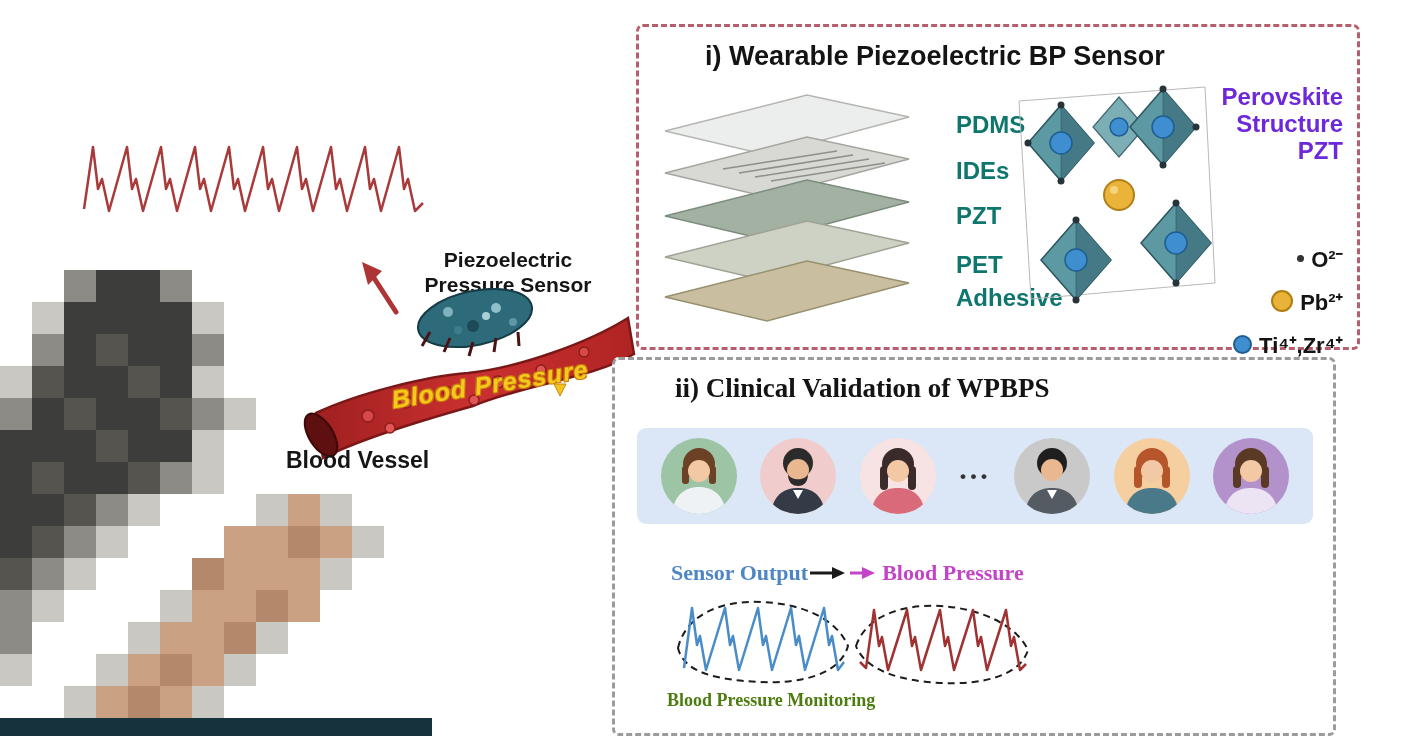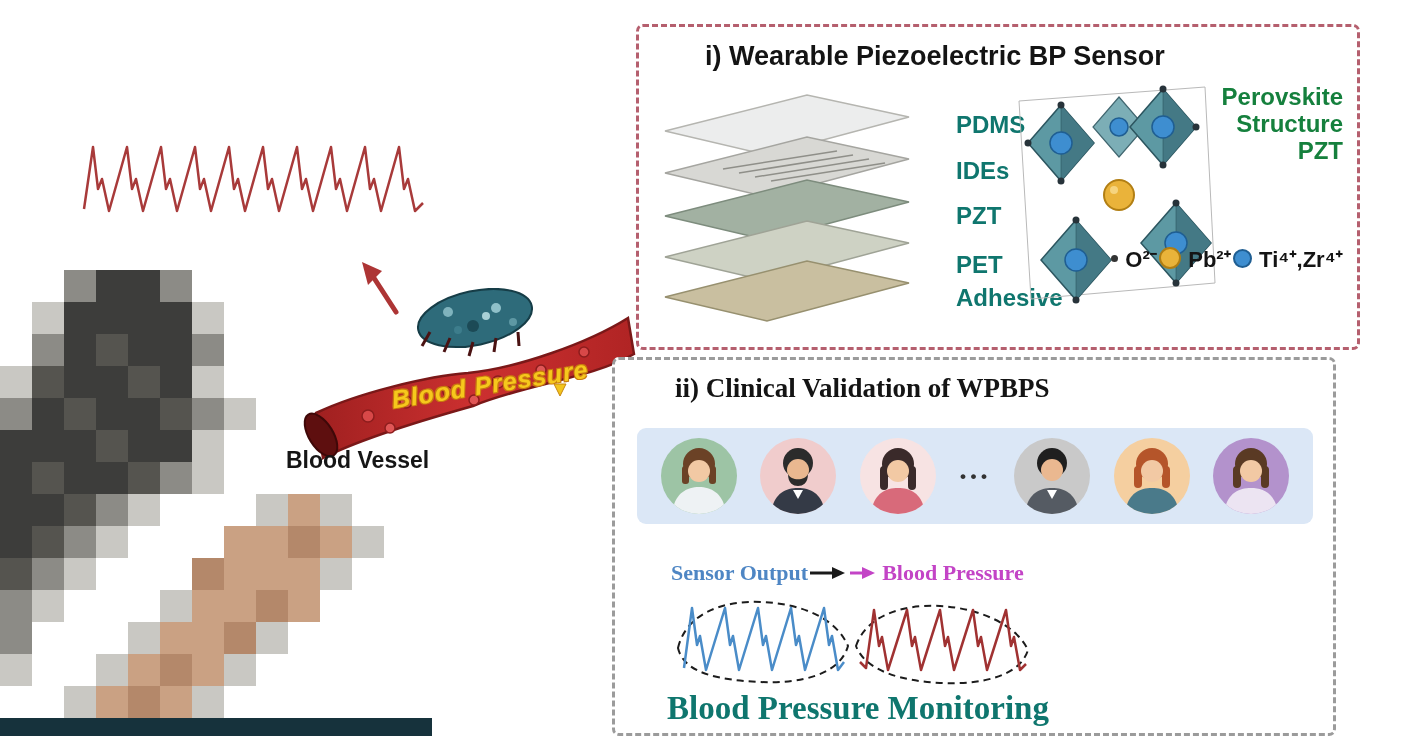--- a/index.html
+++ b/index.html
@@ -26,55 +26,59 @@
   .mS{fill:#caa183}.mT{fill:#b4886a}
 
   
   .panel{position:absolute;background:#ffffff;border-radius:7px;}
   .panel-i{left:636px;top:24px;width:718px;height:320px;border:3px dashed #b55f6e;}
   .panel-ii{left:612px;top:357px;width:718px;height:373px;border:3px dashed #9b9b9b;font-family:Liberation Serif, serif;}
   .panel-title{position:absolute;font-size:27px;font-weight:bold;color:#141414;white-space:nowrap;}
 
   .layer-label{position:absolute;left:272px;font-size:24px;font-weight:bold;color:#0f766e;margin-left:45px;}
   .perovskite-label{position:absolute;right:14px;top:56px;text-align:right;font-size:24px;
-    font-weight:bold;line-height:27px;color:#15803d;}
-  .legend{position:absolute;right:14px;top:216px;display:flex;flex-direction:row;
-    gap:2px;align-items:flex-end;}
+    font-weight:bold;line-height:27px;color:#6d28d9;}
+  .legend{position:absolute;right:14px;top:216px;display:flex;flex-direction:column;
+    gap:13px;align-items:flex-end;}
   .legend-row{display:flex;align-items:center;gap:7px;font-size:22px;font-weight:bold;color:#141414;}
   .sw{display:inline-block;border-radius:50%;}
   .sw-o{width:7px;height:7px;background:#333333;}
   .sw-pb{width:18px;height:18px;background:#e9b33a;border:2px solid #b07d12;}
   .sw-ti{width:15px;height:15px;background:#3e8ed0;border:2px solid #1f5e92;}
 
   .participants-band{position:absolute;left:22px;top:68px;width:676px;height:96px;
     background:#dbe7f6;border-radius:9px;display:flex;align-items:center;
     justify-content:space-evenly;}
   .avatar{width:76px;height:76px;border-radius:50%;overflow:hidden;position:relative;}
   .ellipsis{font-size:30px;font-weight:bold;color:#333;letter-spacing:3px;margin-top:-14px;}
 
   .conv-row{position:absolute;left:56px;top:200px;display:flex;align-items:center;}
   .sensor-output{font-size:22px;font-weight:bold;color:#4e86c4;}
   .bp-magenta{font-size:22px;font-weight:bold;color:#c344c6;}
-  .monitor-label{position:absolute;left:52px;top:330px;font-size:33px;font-weight:bold;color:#0f766e;}
+  .monitor-label{position:absolute;left:52px;top:330px;font-size:18px;font-weight:bold;color:#4d7c0f;}
 </style>
 </head>
 <body>
 
 <div class="canvas">
 
   <svg class="abs" style="left:78px;top:133px;" width="360" height="96">
     <polyline fill="none" stroke="#a83a3a" stroke-width="2.5" stroke-linejoin="round" points="6,76 15,14 20,56 24,46 31,78 49,14 54,56 58,46 65,78 83,14 88,56 92,46 99,78 117,14 122,56 126,46 133,78 151,14 156,56 160,46 167,78 185,14 190,56 194,46 201,78 219,14 224,56 228,46 235,78 253,14 258,56 262,46 269,78 287,14 292,56 296,46 303,78 321,14 326,56 330,46 337,78 345,70"></polyline>
   </svg>
 
 
   <svg class="abs" style="left:352px;top:258px;" width="52" height="58">
     <line x1="44" y1="54" x2="22" y2="20" stroke="#ad3535" stroke-width="5" stroke-linecap="round"></line>
     <polygon points="10,4 30,13 16,27" fill="#ad3535"></polygon>
   </svg>
 
+  <div class="abs piezo-label">
+    <div>Piezoelectric</div>
+    <div>Pressure Sensor</div>
+  </div>
 
   <svg class="abs" style="left:298px;top:288px;" width="348" height="190">
     <defs>
       <linearGradient id="vgrad" x1="0" y1="0" x2="1" y2="0">
         <stop offset="0" stop-color="#a02020"></stop>
         <stop offset="0.5" stop-color="#cc3030"></stop>
         <stop offset="1" stop-color="#b02424"></stop>
       </linearGradient>
     </defs>
 

